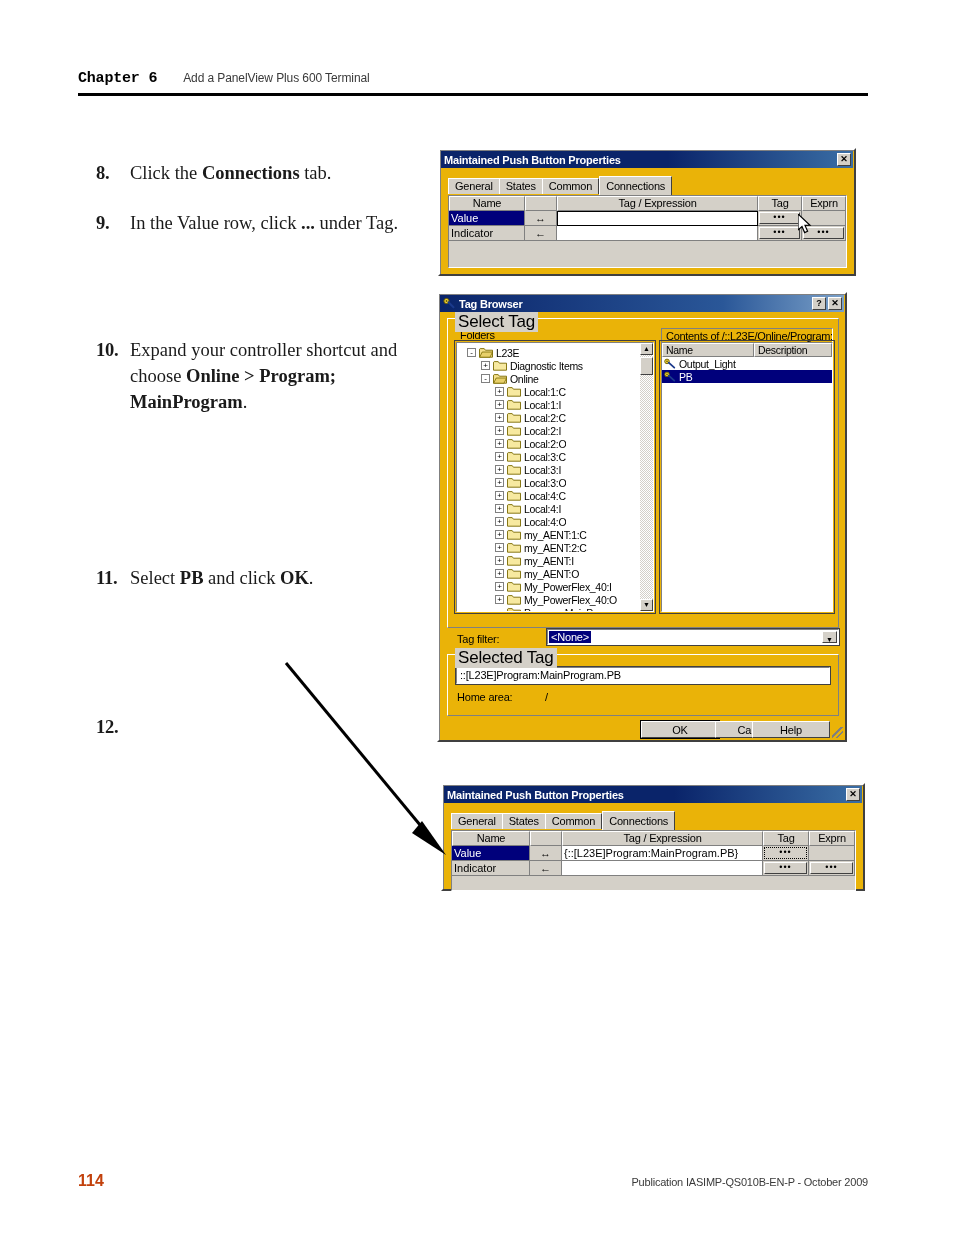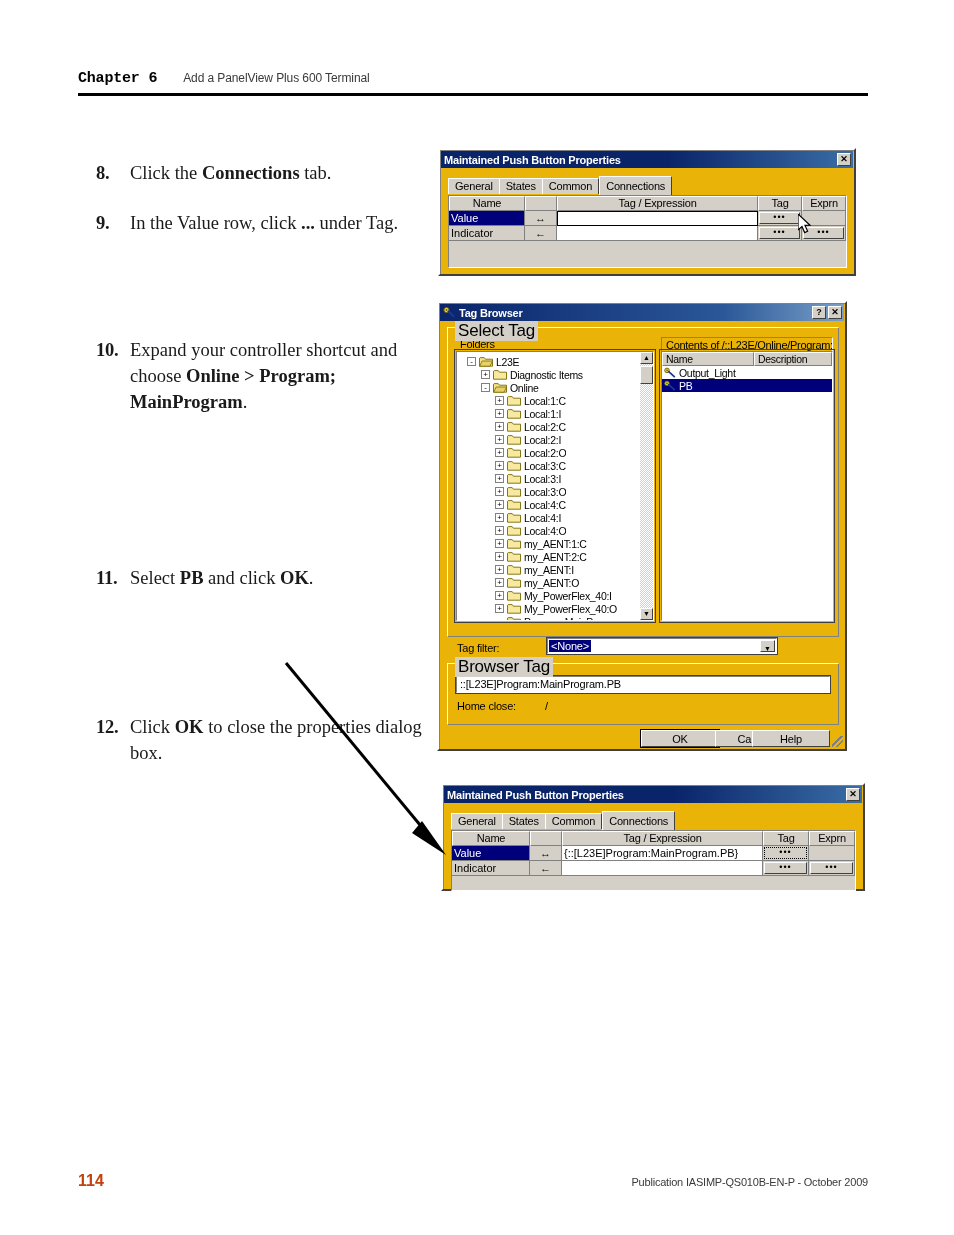--- a/index.html
+++ b/index.html
@@ -452,21 +452,20 @@
   </div>
 
   <div class="step" style="margin-top:150px;">
     <span class="num">11.</span>
     <span class="txt">Select <b>PB</b> and click <b>OK</b>.</span>
   </div>
 
 
   <div class="step" style="margin-top:122px;">
     <span class="num">12.</span>
-    <span class="txt">Click <b>OK</b> to close the properties dialog box.</span>
   </div>
 </div>
 
 <div class="win" id="dlg1" style="left:438px; top:148px; width:418px; height:128px;">
 
   <div class="titlebar">
     <span class="tb-text">Maintained Push Button Properties</span>
     <span class="tb-btns">
       <span class="tb-btn">✕</span>
     </span>
@@ -511,21 +510,21 @@
     </div>
 
     <div class="grid-filler"></div>
   </div>
 
   <svg class="mouse-cursor" style="left:358px; top:64px;" width="16" height="22" viewBox="0 0 16 22">
     <polygon points="0,0 0,16 4,12.5 6.6,18.6 9.6,17.3 7,11.4 12,11.2" fill="#ffffff" stroke="#000000" stroke-width="1.2"></polygon>
   </svg>
 </div>
 
-<div class="win" id="tagbrowser" style="left:437px; top:292px; width:410px; height:450px;margin-top:9px;">
+<div class="win" id="tagbrowser" style="left:437px; top:292px; width:410px; height:450px;">
 
   <div class="titlebar grad2">
     <span class="tb-icon">
       <svg width="12" height="12" viewBox="0 0 12 12">
         <circle cx="3.5" cy="4" r="2.6" fill="#f2d73a" stroke="#6b5a00" stroke-width="1"></circle>
         <circle cx="3.5" cy="4" r="0.9" fill="#6b5a00"></circle>
         <path d="M5.5 5.2 L10.5 10.2" stroke="#1b3a8c" stroke-width="2" stroke-linecap="round"></path>
       </svg>
     </span>
     <span class="tb-text">Tag Browser</span>
@@ -721,30 +720,30 @@
               <circle cx="3" cy="3.4" r="2.3" fill="#f2d73a" stroke="#6b5a00" stroke-width="0.9"></circle>
               <circle cx="3" cy="3.4" r="0.8" fill="#6b5a00"></circle>
               <path d="M4.7 4.6 L10.3 9.6" stroke="#1b3a8c" stroke-width="1.8" stroke-linecap="round"></path>
             </svg></span>
           <span style="flex: 1 1 0%;">PB</span>
         </div>
       </div>
   </div>
 
   <span class="lbl-static" style="left:18px; top:339px;text-align:center;">Tag filter:</span>
-  <div class="combo" style="left:108px; top:335px; width:230px; height:16px;align-items:center;">
+  <div class="combo" style="left:108px; top:335px; width:292px; height:16px;align-items:center;">
     <span class="cval">&lt;None&gt;</span>
     <span class="carrow">▼</span>
   </div>
 
   <div class="groupbox" style="left:8px; top:360px; width:392px; height:62px;">
-    <span class="gb-label">Browser Tag</span>
+    <span class="gb-label">Selected Tag</span>
   </div>
   <div class="textbox" style="left:17px; top:373px; width:374px; height:17px;">::[L23E]Program:MainProgram.PB</div>
-  <span class="lbl-static" style="left:18px; top:397px;">Home close:</span>
+  <span class="lbl-static" style="left:18px; top:397px;">Home area:</span>
   <span class="lbl-static" style="left:106px; top:397px;">/</span>
 
   <div class="pushbtn default" style="left:202px; top:427px; width:78px; height:17px;">OK</div>
 
   <div class="pushbtn" style="left:276px; top:427px; width:78px; height:17px;">Cancel</div>
   <div class="pushbtn" style="left:313px; top:427px; width:78px; height:17px;">Help</div>
 
   <div class="resize-grip"></div>
 </div>
 

